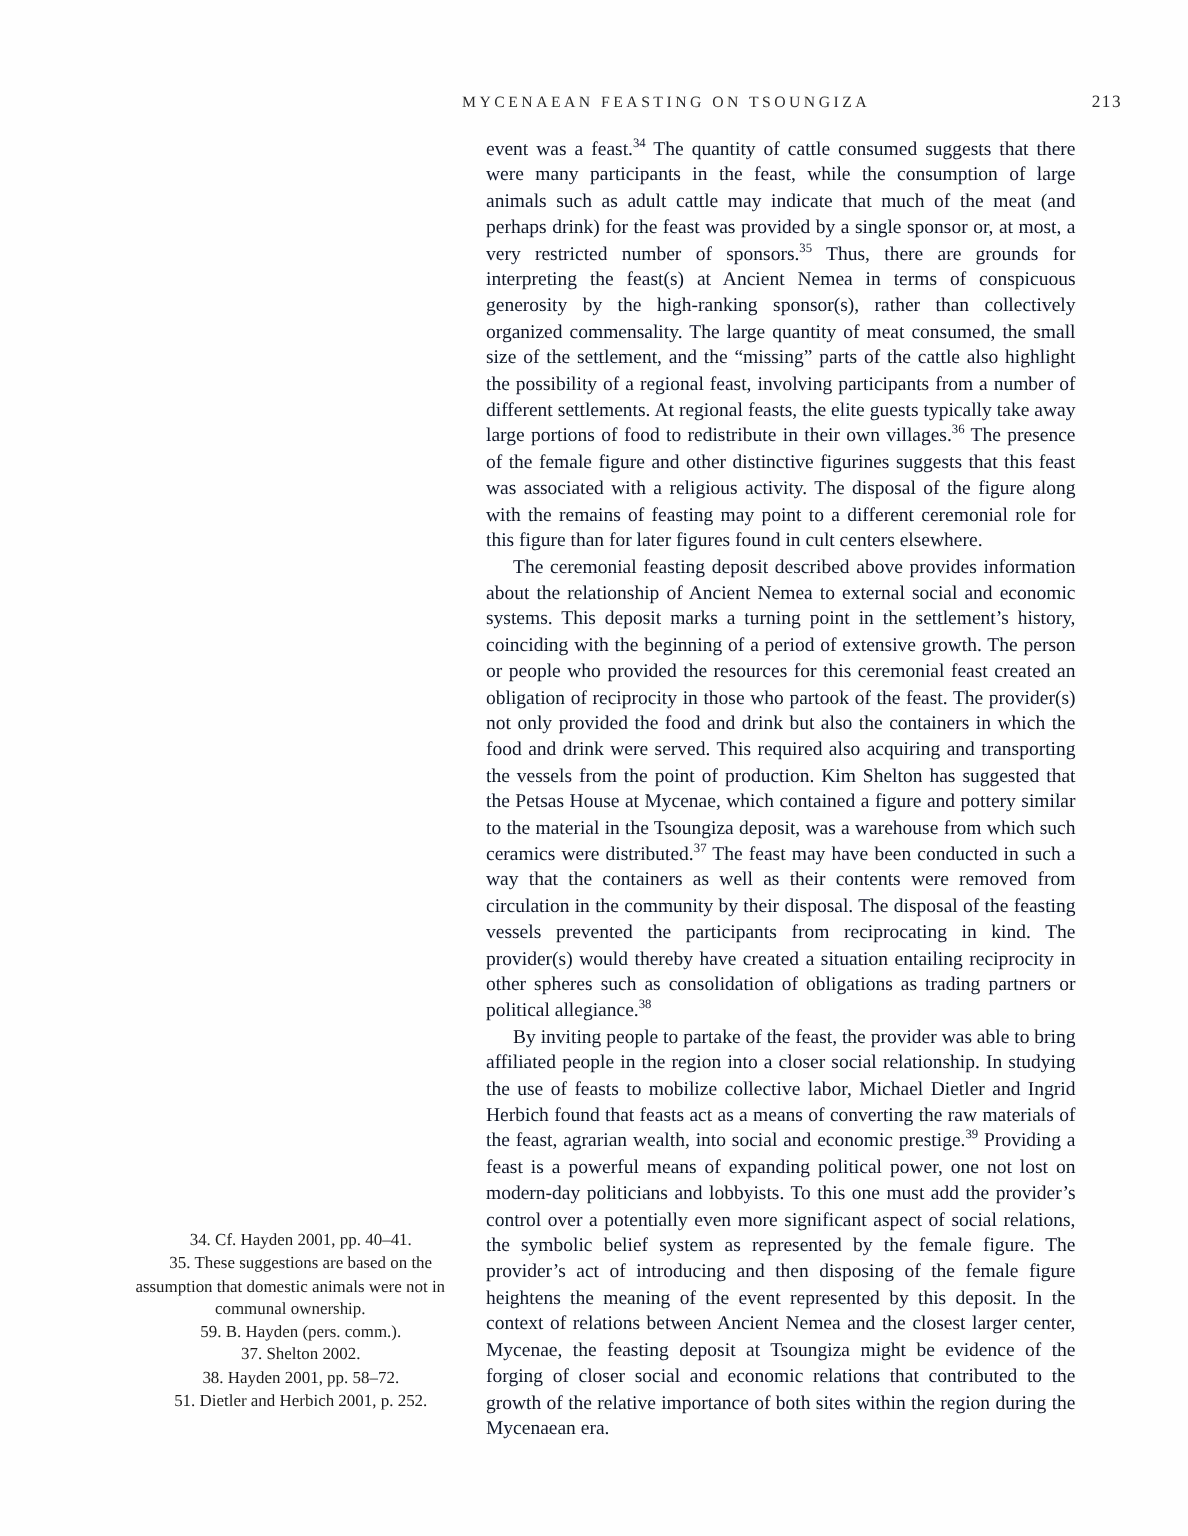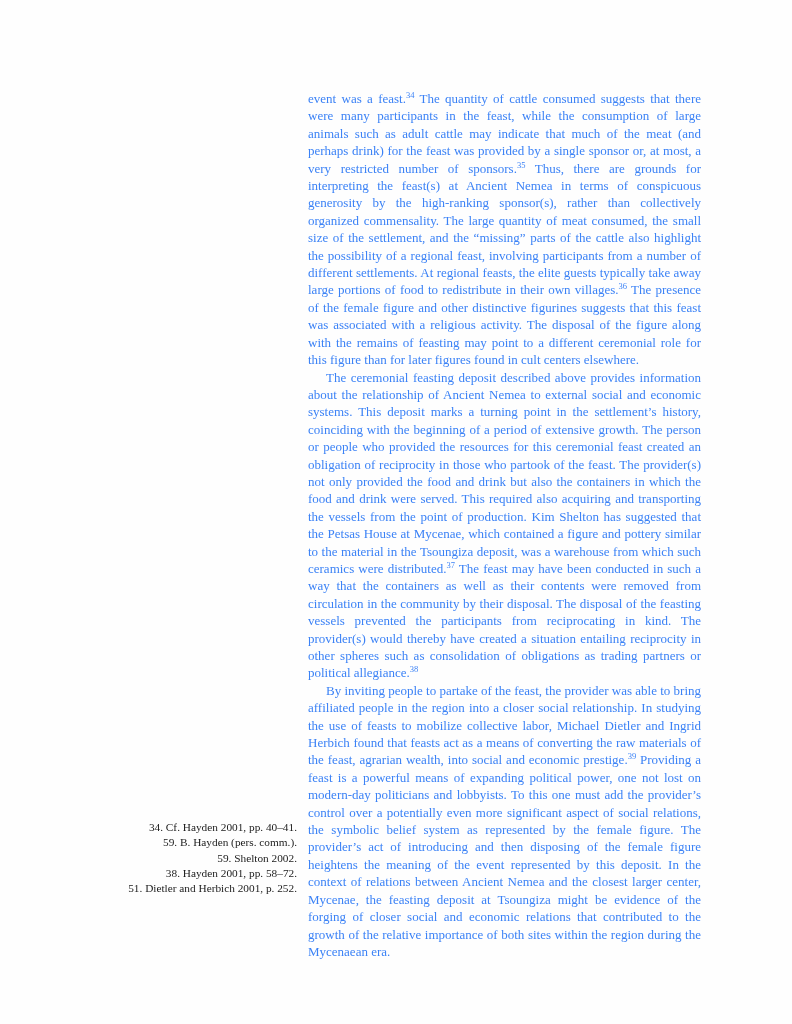--- a/index.html
+++ b/index.html
@@ -28,26 +28,26 @@
     letter-spacing: 2.3px;
     color: #2a2a2a;
   }
   .running-head .page-number {
     letter-spacing: 1px;
     font-size: 11.5px;
   }
   .main-text {
     position: absolute;
     top: 90px;
-    left: 308px;
+    left: 324px;
     width: 393px;
     font-size: 13px;
     line-height: 17.4px;
     text-align: justify;
-    color: #3b82f6;
+    color: #0f172a;
   }
   .main-text p {
     margin: 0;
     padding: 0;
   }
   .main-text p.indent {
     text-indent: 18px;
     font-family: Liberation Serif, serif;
   }
   .main-text sup {
@@ -55,42 +55,47 @@
     line-height: 0;
     vertical-align: super;
   }
   .footnotes {
     position: absolute;
     top: 820px;
     left: 90px;
     width: 207px;
     font-size: 11.3px;
     line-height: 15.3px;
-    text-align: right;
+    text-align: center;
     color: #1b1b1b;
   }
   .footnotes p {
     margin: 0;
     padding: 0;
     text-indent: 14px;
   }
 </style>
 </head>
 <body>
 
 <div class="page">
 
+  <div class="running-head">
+    <span class="running-title">MYCENAEAN FEASTING ON TSOUNGIZA</span>
+    <span class="page-number">213</span>
+  </div>
 
   <div class="main-text">
       <p>event was a feast.<sup>34</sup> The quantity of cattle consumed suggests that there were many participants in the feast, while the consumption of large animals such as adult cattle may indicate that much of the meat (and perhaps drink) for the feast was provided by a single sponsor or, at most, a very restricted number of sponsors.<sup>35</sup> Thus, there are grounds for interpreting the feast(s) at Ancient Nemea in terms of conspicuous generosity by the high-ranking sponsor(s), rather than collectively organized commensality. The large quantity of meat consumed, the small size of the settlement, and the “missing” parts of the cattle also highlight the possibility of a regional feast, involving participants from a number of different settlements. At regional feasts, the elite guests typically take away large portions of food to redistribute in their own villages.<sup>36</sup> The presence of the female figure and other distinctive figurines suggests that this feast was associated with a religious activity. The disposal of the figure along with the remains of feasting may point to a different ceremonial role for this figure than for later figures found in cult centers elsewhere.</p>
       <p class="indent">The ceremonial feasting deposit described above provides information about the relationship of Ancient Nemea to external social and economic systems. This deposit marks a turning point in the settlement’s history, coinciding with the beginning of a period of extensive growth. The person or people who provided the resources for this ceremonial feast created an obligation of reciprocity in those who partook of the feast. The provider(s) not only provided the food and drink but also the containers in which the food and drink were served. This required also acquiring and transporting the vessels from the point of production. Kim Shelton has suggested that the Petsas House at Mycenae, which contained a figure and pottery similar to the material in the Tsoungiza deposit, was a warehouse from which such ceramics were distributed.<sup>37</sup> The feast may have been conducted in such a way that the containers as well as their contents were removed from circulation in the community by their disposal. The disposal of the feasting vessels prevented the participants from reciprocating in kind. The provider(s) would thereby have created a situation entailing reciprocity in other spheres such as consolidation of obligations as trading partners or political allegiance.<sup>38</sup></p>
       <p class="indent">By inviting people to partake of the feast, the provider was able to bring affiliated people in the region into a closer social relationship. In studying the use of feasts to mobilize collective labor, Michael Dietler and Ingrid Herbich found that feasts act as a means of converting the raw materials of the feast, agrarian wealth, into social and economic prestige.<sup>39</sup> Providing a feast is a powerful means of expanding political power, one not lost on modern-day politicians and lobbyists. To this one must add the provider’s control over a potentially even more significant aspect of social relations, the symbolic belief system as represented by the female figure. The provider’s act of introducing and then disposing of the female figure heightens the meaning of the event represented by this deposit. In the context of relations between Ancient Nemea and the closest larger center, Mycenae, the feasting deposit at Tsoungiza might be evidence of the forging of closer social and economic relations that contributed to the growth of the relative importance of both sites within the region during the Mycenaean era.</p>
     </div>
 
   <div class="footnotes">
       <p>34. Cf. Hayden 2001, pp. 40–41.</p>
+      <p>35. These suggestions are based on the assumption that domestic animals were not in communal ownership.</p>
       <p>59. B. Hayden (pers. comm.).</p>
-      <p>59. Shelton 2002.</p>
+      <p>37. Shelton 2002.</p>
       <p>38. Hayden 2001, pp. 58–72.</p>
       <p>51. Dietler and Herbich 2001, p. 252.</p>
     </div>
 
 </div>
 
 </body></html>

